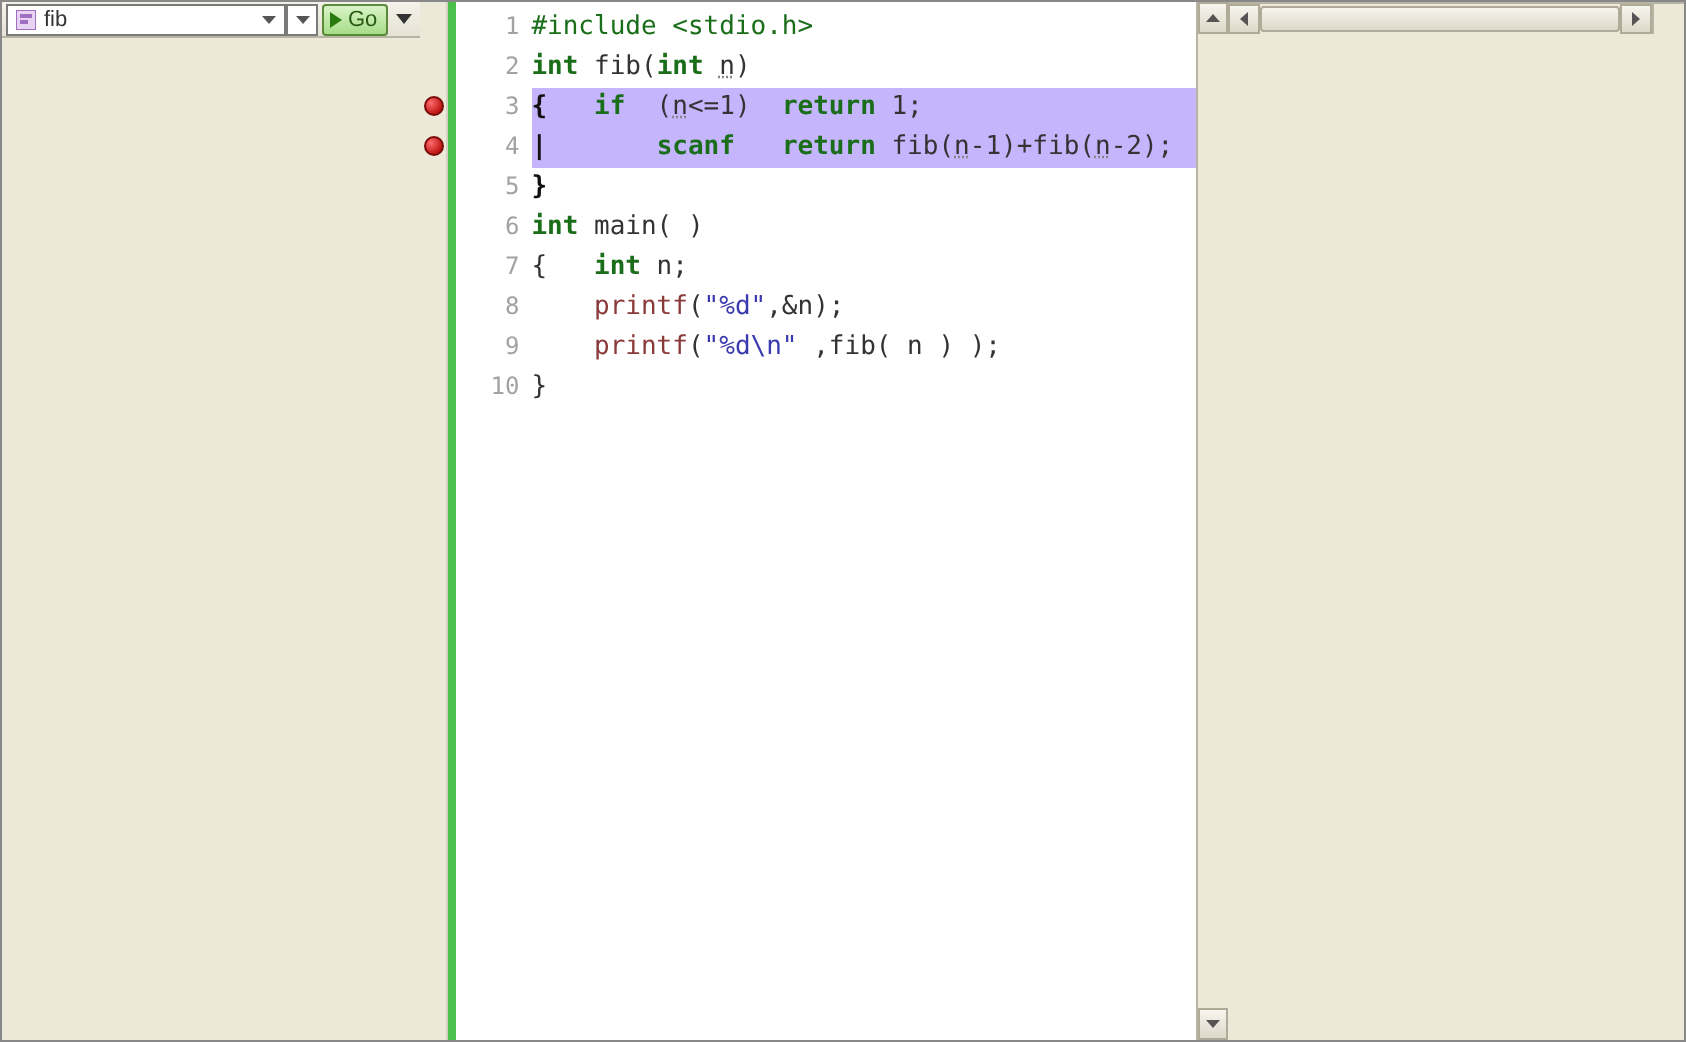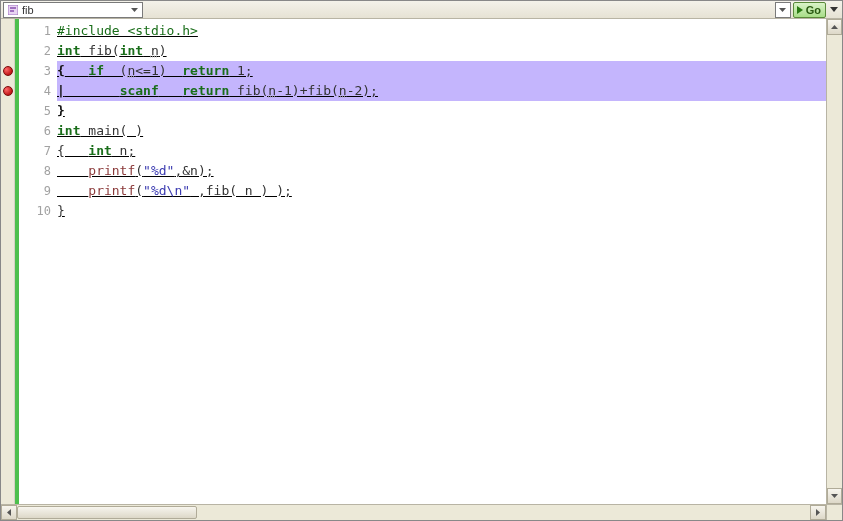--- a/index.html
+++ b/index.html
@@ -8,21 +8,21 @@
     font-family: "DejaVu Sans Mono", "Courier New", monospace;
     font-size: 13px;
     background: #fff;
     overflow: hidden;
   }
   .window {
     width: 843px; height: 521px;
     background: #ece9d8;
     border: 1px solid #888;
     display: flex;
-    flex-direction: column;
+    flex-direction: row;
   }
   .toolbar {
     height: 18px;
     background: linear-gradient(#f4f2ea, #e6e2d4);
     border-bottom: 1px solid #b8b4a4;
     display: flex;
     align-items: center;
     font-family: Tahoma, sans-serif;
     font-size: 11px;
     color: #333;
@@ -57,21 +57,21 @@
     margin-right: 2px;
   }
   .go-btn {
     height: 16px;
     padding: 0 4px 0 3px;
     border: 1px solid #5a8a3a;
     background: linear-gradient(#d9f3c8, #a8dd88);
     border-radius: 2px;
     display: inline-flex; align-items: center; gap: 3px;
     color: #2a5a12;
-    font-weight: bold;
+    font-weight: normal;
     margin-right: 2px;
     cursor: pointer;
   }
   .go-btn .arrow {
     width: 0; height: 0;
     border-top: 4px solid transparent;
     border-bottom: 4px solid transparent;
     border-left: 6px solid #2a7a12;
   }
   .tri-down {
@@ -119,21 +119,20 @@
     padding-right: 6px;
     color: #a2a2a2;
     user-select: none;
     font-size: 12px;
     flex-shrink: 0;
   }
   .code {
     white-space: pre;
     flex: 1;
     padding-right: 6px;
-    text-decoration: underline;
   }
   .line.hl .code { background: #c4b5fd; }
   .line.hl .lineno { }
   .kw  { color: #1a6e1a; font-weight: bold; }   
   .pp  { color: #1a6e1a; }                       
   .fn  { color: #8b3a3a; }                       
   .str { color: #3a3ab0; }
   .txt { color: #333; }
   .ul  { text-decoration: underline; text-decoration-color: #888; text-decoration-style: dotted; }
   .bold { font-weight: bold; color: #111; }

